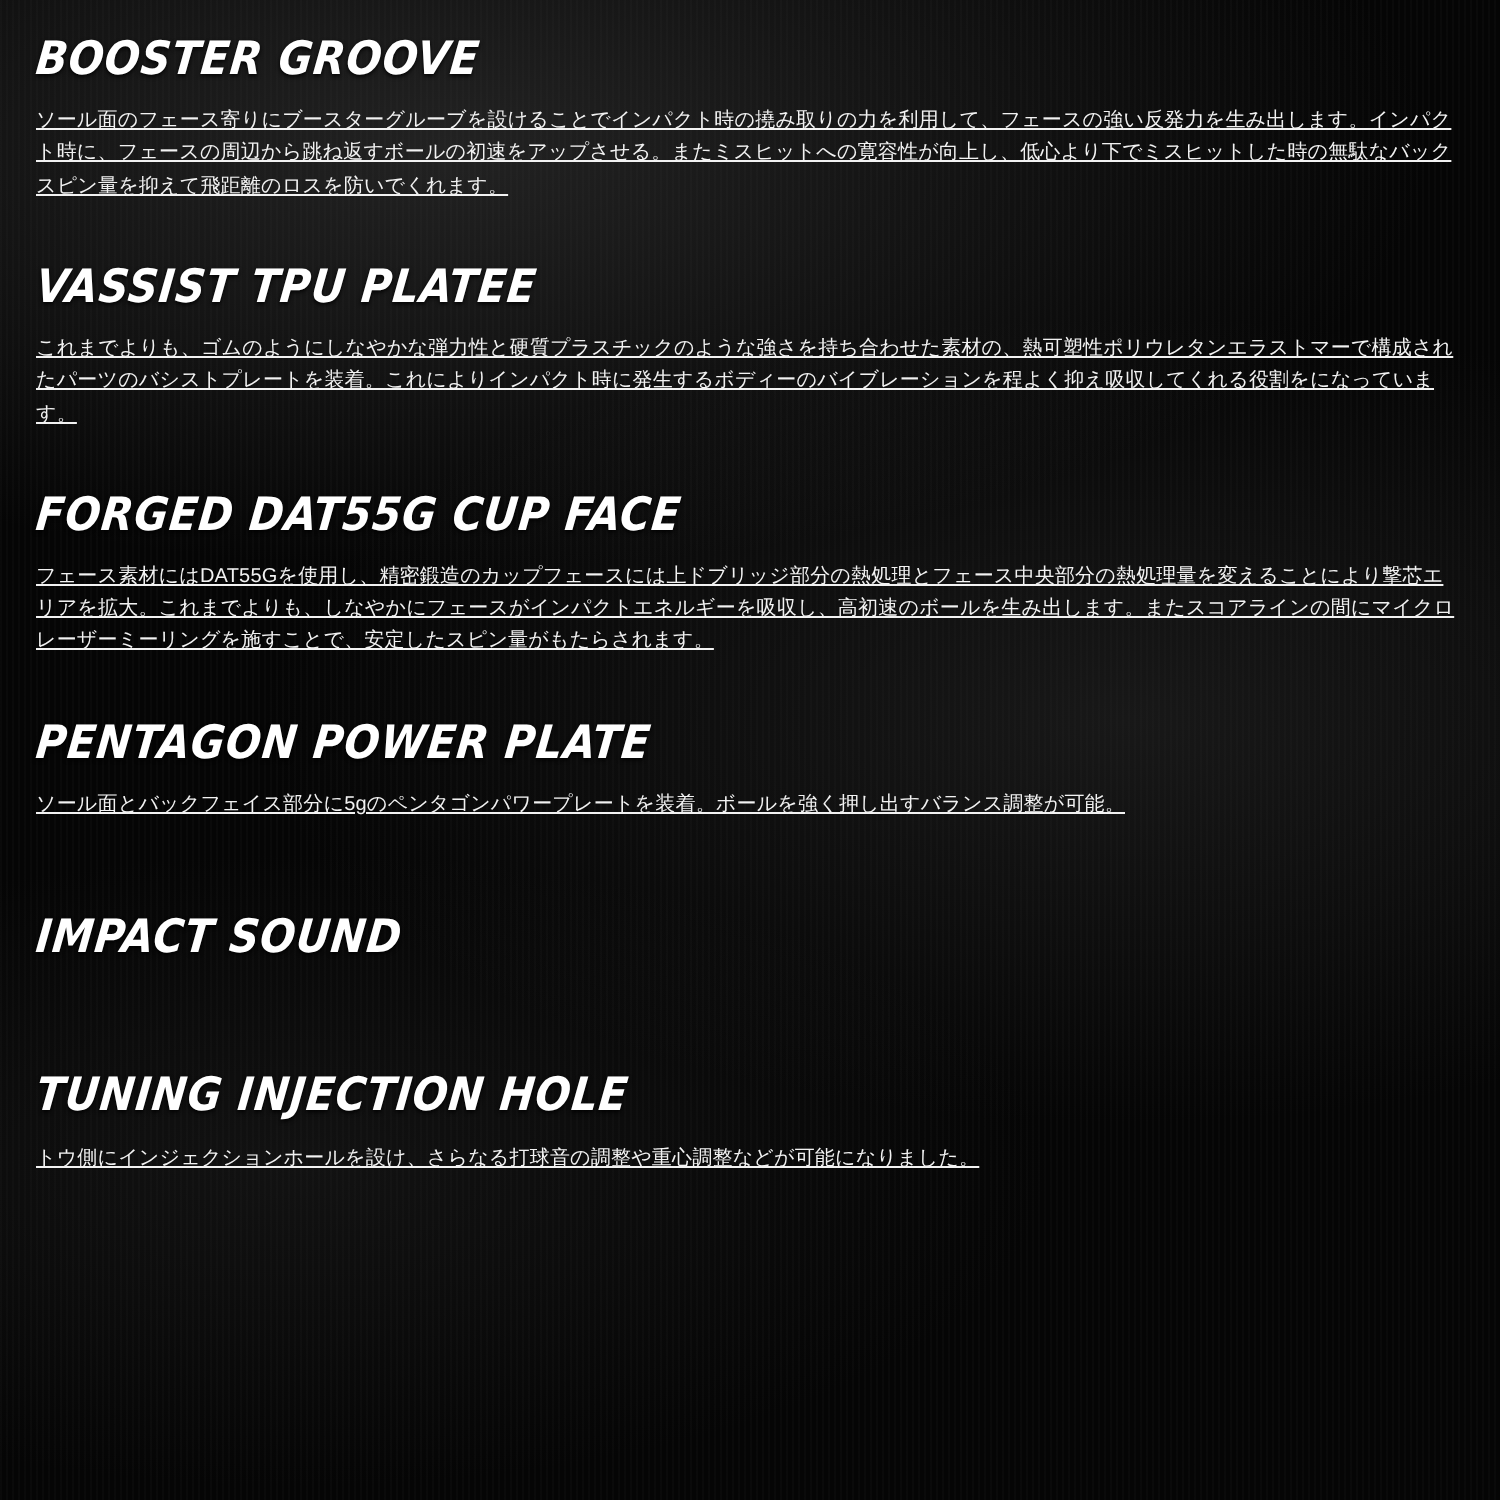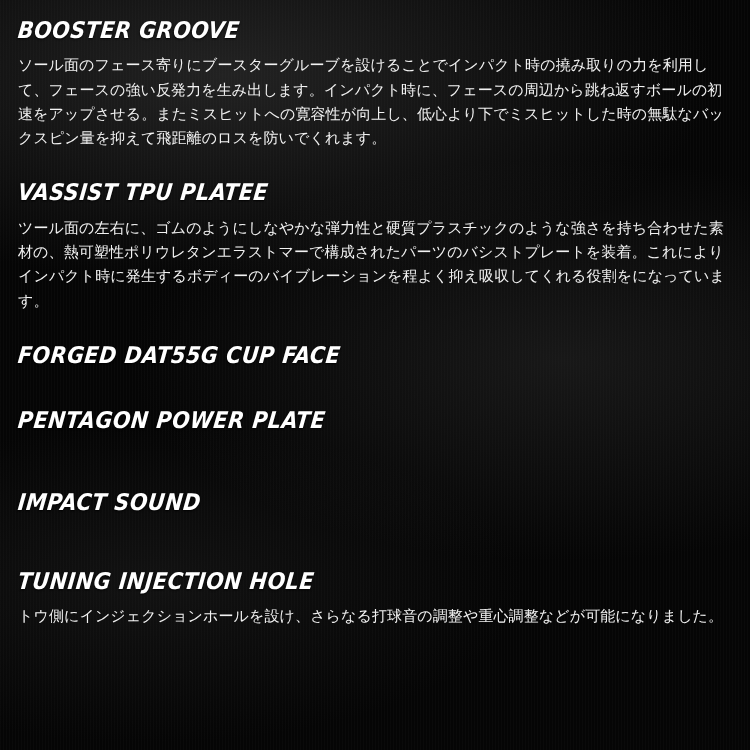--- a/index.html
+++ b/index.html
@@ -39,56 +39,59 @@
     letter-spacing: 0.5px;
     line-height: 1.1;
     margin: 0 0 10px 2px;
     text-shadow: 0 1px 2px rgba(0,0,0,0.9);
     transform: skewX(-6deg);
     transform-origin: left center;
     display: inline-block;
   }
   .sec-body {
     color: #f2f2f2;
-    font-size: 15px;
+    font-size: 10px;
     line-height: 1.62;
     margin: 0 2px 0 2px;
     text-align: left;
     letter-spacing: 0.1px;
+    text-decoration: underline;
   }
   .sp-1 { height: 24px; }
   .sp-2 { height: 24px; }
   .sp-3 { height: 24px; }
   .sp-4 { height: 40px; }
   .sp-5 { height: 38px; }
 </style>
 </head>
 <body>
 
 <div class="page">
 
   <div class="section">
     <div class="sec-title">BOOSTER GROOVE</div>
     <p class="sec-body">ソール面のフェース寄りにブースターグルーブを設けることでインパクト時の撓み取りの力を利用して、フェースの強い反発力を生み出します。インパクト時に、フェースの周辺から跳ね返すボールの初速をアップさせる。またミスヒットへの寛容性が向上し、低心より下でミスヒットした時の無駄なバックスピン量を抑えて飛距離のロスを防いでくれます。</p>
   </div>
   <div class="sp-1"></div>
 
   <div class="section">
     <div class="sec-title">VASSIST TPU PLATEE</div>
-    <p class="sec-body">ツール面の左右に、ゴムのようにしなやかな弾力性と硬質プラスチックのような強さを持ち合わせた素材の、熱可塑性ポリウレタンエラストマーで構成されたパーツのバシストプレートを装着。これによりインパクト時に発生するボディーのバイブレーションを程よく抑え吸収してくれる役割をになっています。</p>
+    <p class="sec-body">これまでよりも、ゴムのようにしなやかな弾力性と硬質プラスチックのような強さを持ち合わせた素材の、熱可塑性ポリウレタンエラストマーで構成されたパーツのバシストプレートを装着。これによりインパクト時に発生するボディーのバイブレーションを程よく抑え吸収してくれる役割をになっています。</p>
   </div>
   <div class="sp-2"></div>
 
   <div class="section">
     <div class="sec-title">FORGED DAT55G CUP FACE</div>
+    <p class="sec-body">フェース素材にはDAT55Gを使用し、精密鍛造のカップフェースには上ドブリッジ部分の熱処理とフェース中央部分の熱処理量を変えることにより撃芯エリアを拡大。これまでよりも、しなやかにフェースがインパクトエネルギーを吸収し、高初速のボールを生み出します。またスコアラインの間にマイクロレーザーミーリングを施すことで、安定したスピン量がもたらされます。</p>
   </div>
   <div class="sp-3"></div>
 
   <div class="section">
     <div class="sec-title">PENTAGON POWER PLATE</div>
+    <p class="sec-body">ソール面とバックフェイス部分に5gのペンタゴンパワープレートを装着。ボールを強く押し出すバランス調整が可能。</p>
   </div>
   <div class="sp-4"></div>
 
   <div class="section">
     <div class="sec-title">IMPACT SOUND</div>
   </div>
   <div class="sp-5"></div>
 
   <div class="section">
     <div class="sec-title">TUNING INJECTION HOLE</div>

